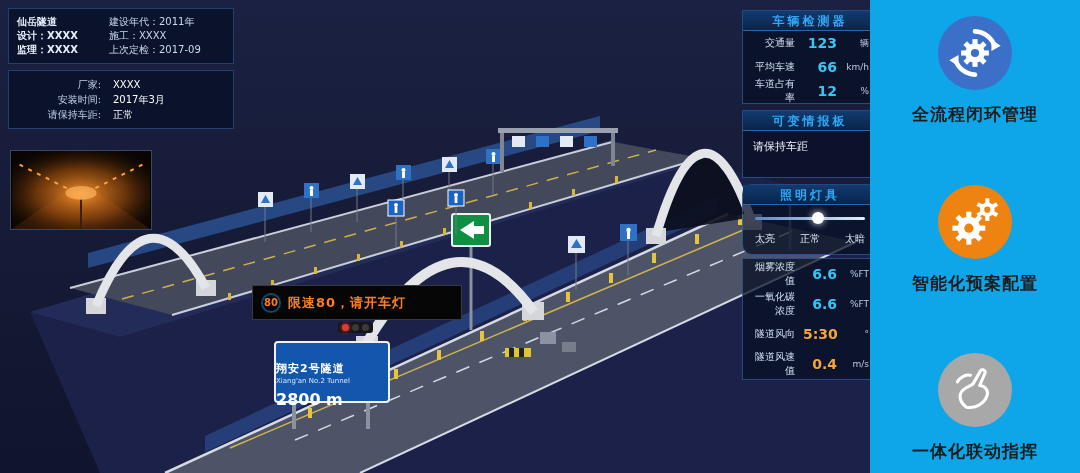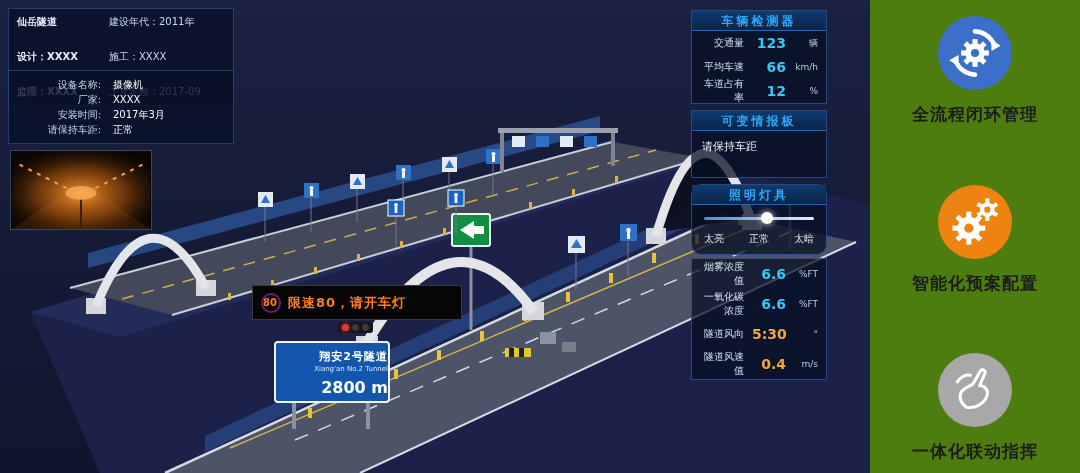--- a/index.html
+++ b/index.html
@@ -9,33 +9,33 @@
 
   
   .scene { position:relative; flex:0 0 870px; width:870px; height:473px;
     background:#141834; overflow:hidden; }
   .scene-svg { position:absolute; left:0; top:0; width:870px; height:473px; }
 
   
   .panel { position:absolute; background:rgba(9,17,40,.82);
     border:1px solid rgba(70,130,210,.4); color:#d9e4f5; font-size:10px; z-index:5; }
   .info-panel { left:8px; top:8px; width:226px; padding:6px 8px; }
-  .info-grid { display:grid; grid-template-columns:92px 1fr; row-gap:21px; }
+  .info-grid { display:grid; grid-template-columns:92px 1fr; row-gap:0; }
   .info-left { color:#e6eefb; font-weight:bold; }
   .info-right { color:#cdd9ee; }
   .device-panel { left:8px; top:70px; width:226px; padding:6px 8px; }
   .dev-row { display:flex; height:15px; align-items:center; }
   .dev-label { width:84px; text-align:right; color:#c2d1e8; }
   .dev-value { padding-left:12px; color:#ffffff; }
   .camera-box { position:absolute; left:10px; top:150px; width:142px; height:80px;
     border:1px solid rgba(120,160,220,.45); z-index:5; background:#000; }
   .camera-box svg { width:100%; height:100%; display:block; }
 
   
-  .sec { position:absolute; left:691px; width:136px; z-index:5;
+  .sec { position:absolute; left:742px; width:136px; z-index:5;
     border:1px solid rgba(64,130,210,.5); background:rgba(7,15,36,.74); }
   .sec-header { height:20px; line-height:20px; text-align:center; color:#2ea8f7;
     font-weight:bold; font-size:12px; letter-spacing:3px;
     background:linear-gradient(180deg,#113b70,#0a2449);
     border-bottom:1px solid rgba(64,140,230,.55); }
   .sec-vehicle { top:10px; }
   .sec-vms { top:110px; }
   .sec-lighting { top:184px;border-radius:10px; }
   .sec-env { top:258px; }
   .m-row { display:flex; align-items:center; height:24px; padding:12px 8px; }
@@ -50,40 +50,40 @@
     background:linear-gradient(90deg,#5a87c5,#e6eef8); }
   .slider-knob { position:absolute; top:-5px; left:52%; width:12px; height:12px;
     background:#fff; border-radius:50%; box-shadow:0 0 7px rgba(255,255,255,.9); }
   .light-labels { display:flex; justify-content:space-between; margin-top:12px;
     color:#e2ebf7; font-size:10px; }
 
   
   .led-board { position:absolute; left:252px; top:285px; width:210px; height:35px;
     background:#060606; border:1px solid #3a3a3a; display:flex; align-items:center;
     gap:7px; padding:0 8px; z-index:4; }
-  .led-badge { flex:0 0 20px; width:20px; height:20px; border:2px solid #701a75;
+  .led-badge { flex:0 0 20px; width:20px; height:20px; border:2px solid #0c4a6e;
     border-radius:50%; color:#ff7f1f; font-size:10px; font-weight:bold;
-    line-height:16px; text-align:left; }
+    line-height:16px; text-align:center; }
   .led-text { color:#ff7f1f; font-size:13px; font-weight:bold; letter-spacing:1px;
     white-space:nowrap; }
   .signal { position:absolute; left:338px; top:322px; display:flex; gap:3px;
     background:#15151a; padding:2px 4px; border-radius:3px; z-index:4; }
   .signal i { width:7px; height:7px; border-radius:50%; background:#3a3a3a; display:block; }
   .signal i.on { background:#e23b30; box-shadow:0 0 4px #e23b30; }
   .road-sign { position:absolute; left:274px; top:341px; width:116px; height:62px;
     background:#1356ae; border:2px solid #f2f2f2; border-radius:4px; color:#fff;
-    text-align:right; padding-top:6px; z-index:4; }
+    text-align:left; padding-top:18px; z-index:4; }
   .sign-title { font-size:11px; font-weight:bold; letter-spacing:1px; }
   .sign-sub { font-size:7px; opacity:.85; margin-top:1px; }
   .sign-dist { font-size:16px; font-weight:bold; margin-top:5px; }
   .sign-pole { position:absolute; width:4px; height:26px; background:#8a919f; z-index:3; }
   .pole-l { left:292px; top:403px; } .pole-r { left:366px; top:403px; }
 
   
-  .sidebar { flex:1; background:#4d7c0f; display:flex; flex-direction:column;
+  .sidebar { flex:1; background:#0ea5e9; display:flex; flex-direction:column;
     align-items:center; justify-content:space-between; padding:16px 0 10px; }
   .side-item { display:flex; flex-direction:column; align-items:center; gap:13px; }
   .side-item svg { width:74px; height:74px; display:block; }
   .side-caption { font-size:17px; font-weight:bold; color:#1c1c1c; letter-spacing:1px; }
 </style>
 </head>
 <body>
 
 <div class="app">
 
@@ -254,24 +254,20 @@
         <span class="info-right">建设年代：2011年</span>
         <span class="info-left">设计：XXXX</span>
         <span class="info-right">施工：XXXX</span>
         <span class="info-left">监理：XXXX</span>
         <span class="info-right">上次定检：2017-09</span>
       </div>
     </div>
 
     <div class="panel device-panel">
       <div class="dev-row">
-        <span class="dev-label">设备名称:</span>
-        <span class="dev-value">摄像机</span>
-      </div>
-      <div class="dev-row">
         <span class="dev-label">厂家:</span>
         <span class="dev-value">XXXX</span>
       </div>
       <div class="dev-row">
         <span class="dev-label">安装时间:</span>
         <span class="dev-value">2017年3月</span>
       </div>
       <div class="dev-row">
         <span class="dev-label">请保持车距:</span>
         <span class="dev-value">正常</span>

